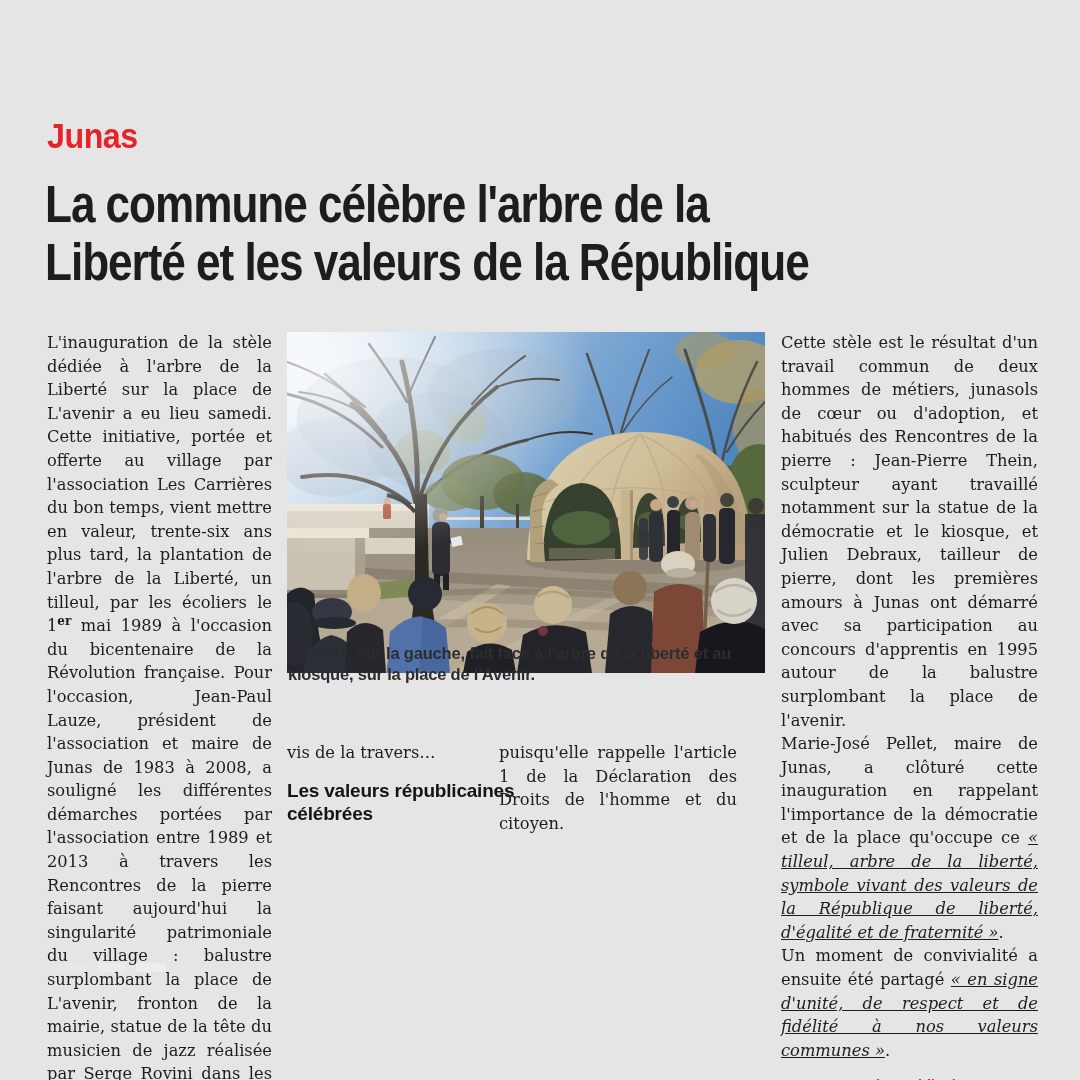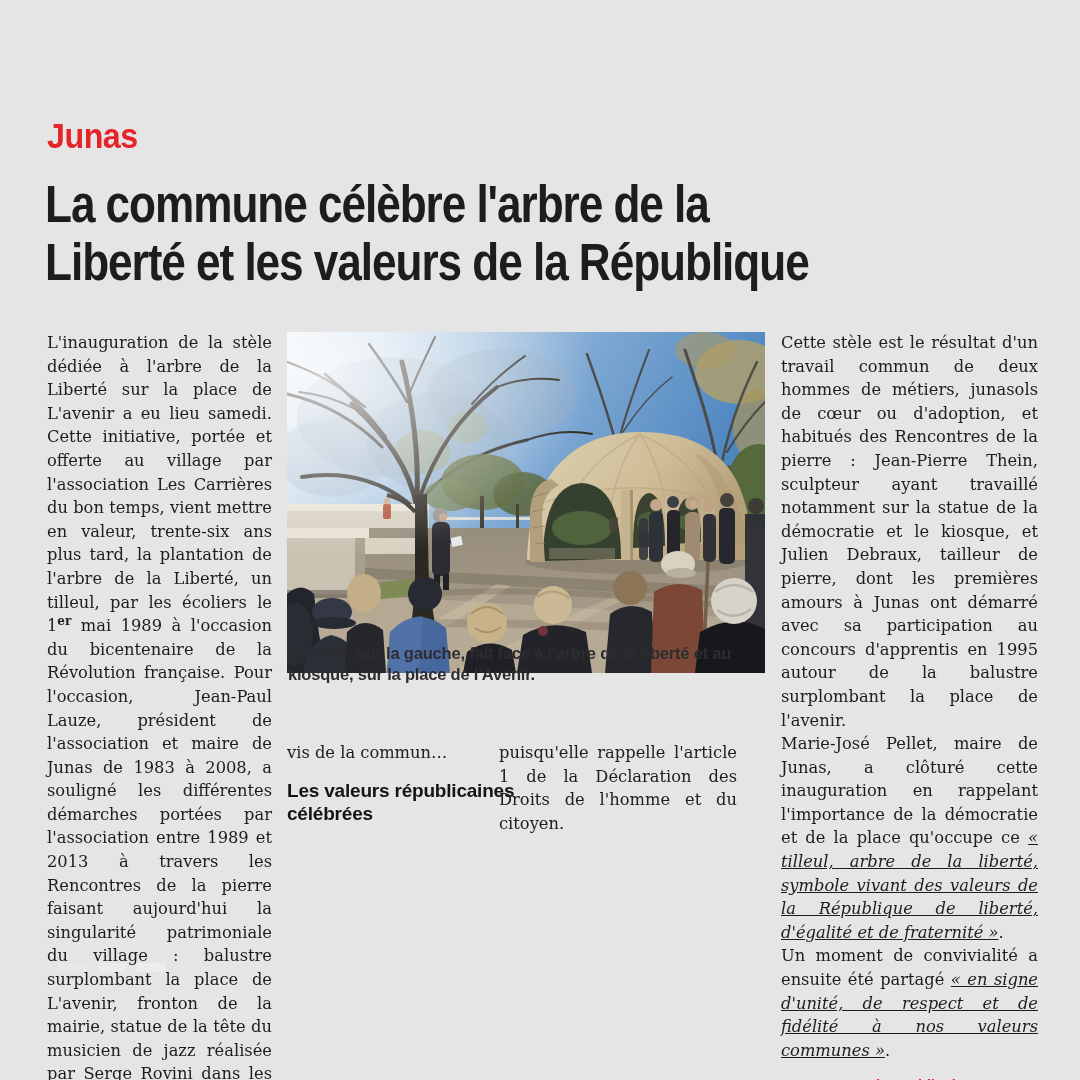--- a/index.html
+++ b/index.html
@@ -230,21 +230,21 @@
       <rect x="0" y="0" width="478" height="341" fill="url(#flare)" opacity="0.8"></rect>
     </svg>
   </figure>
 
   <div class="caption">La stèle, sur la gauche, fait face à l'arbre de la liberté et au kiosque, sur la place de l'Avenir.</div>
 
   <div class="col col-left">
       <p class="para"><span>L'inauguration de la stèle dédiée à l'arbre de la Liberté sur la place de L'avenir a eu lieu samedi. Cette initiative, portée et offerte au village par l'association Les Carrières du bon temps, vient mettre en valeur, trente-six ans plus tard, la plantation de l'arbre de la Liberté, un tilleul, par les écoliers le 1</span><sup>er</sup><span> mai 1989 à l'occasion du bicentenaire de la Révolution française. Pour l'occasion, Jean-Paul Lauze, président de l'association et maire de Junas de 1983 à 2008, a souligné les différentes démarches portées par l'association entre 1989 et 2013 à travers les Rencontres de la pierre faisant aujourd'hui la singularité patrimoniale du village : balustre surplombant la place de L'avenir, fronton de la mairie, statue de la tête du musicien de jazz réalisée par Serge Rovini dans les anciennes carrières pour célébrer le 150</span></p>
     </div>
   <div class="col col-ma">
-      <p class="para"><span>vis de la commun…</span></p>
+      <p class="para"><span>vis de la travers…</span></p>
       <h3 class="subhead">Les valeurs républicaines célébrées</h3>
     </div>
   <div class="col col-mb">
       <p class="para"><span>puisqu'elle rappelle l'article 1 de la Déclaration des Droits de l'homme et du citoyen.</span></p>
     </div>
   <div class="col col-right">
       <p class="para"><span>Cette stèle est le résultat d'un travail commun de deux hommes de métiers, junasols de cœur ou d'adoption, et habitués des Rencontres de la pierre : Jean-Pierre Thein, sculpteur ayant travaillé notamment sur la statue de la démocratie et le kiosque, et Julien Debraux, tailleur de pierre, dont les premières amours à Junas ont démarré avec sa participation au concours d'apprentis en 1995 autour de la balustre surplombant la place de l'avenir.</span></p>
       <p class="para"><span>Marie-José Pellet, maire de Junas, a clôturé cette inauguration en rappelant l'importance de la démocratie et de la place qu'occupe ce </span><span class="it">« tilleul, arbre de la liberté, symbole vivant des valeurs de la République de liberté, d'égalité et de fraternité »</span><span>.</span></p>
       <p class="para"><span>Un moment de convivialité a ensuite été partagé </span><span class="it">« en signe d'unité, de respect et de fidélité à nos valeurs communes »</span><span>.</span></p>
       <p class="correspondent"><span class="tri">►</span><span>Correspondant Midi LIbre :</span></p>

